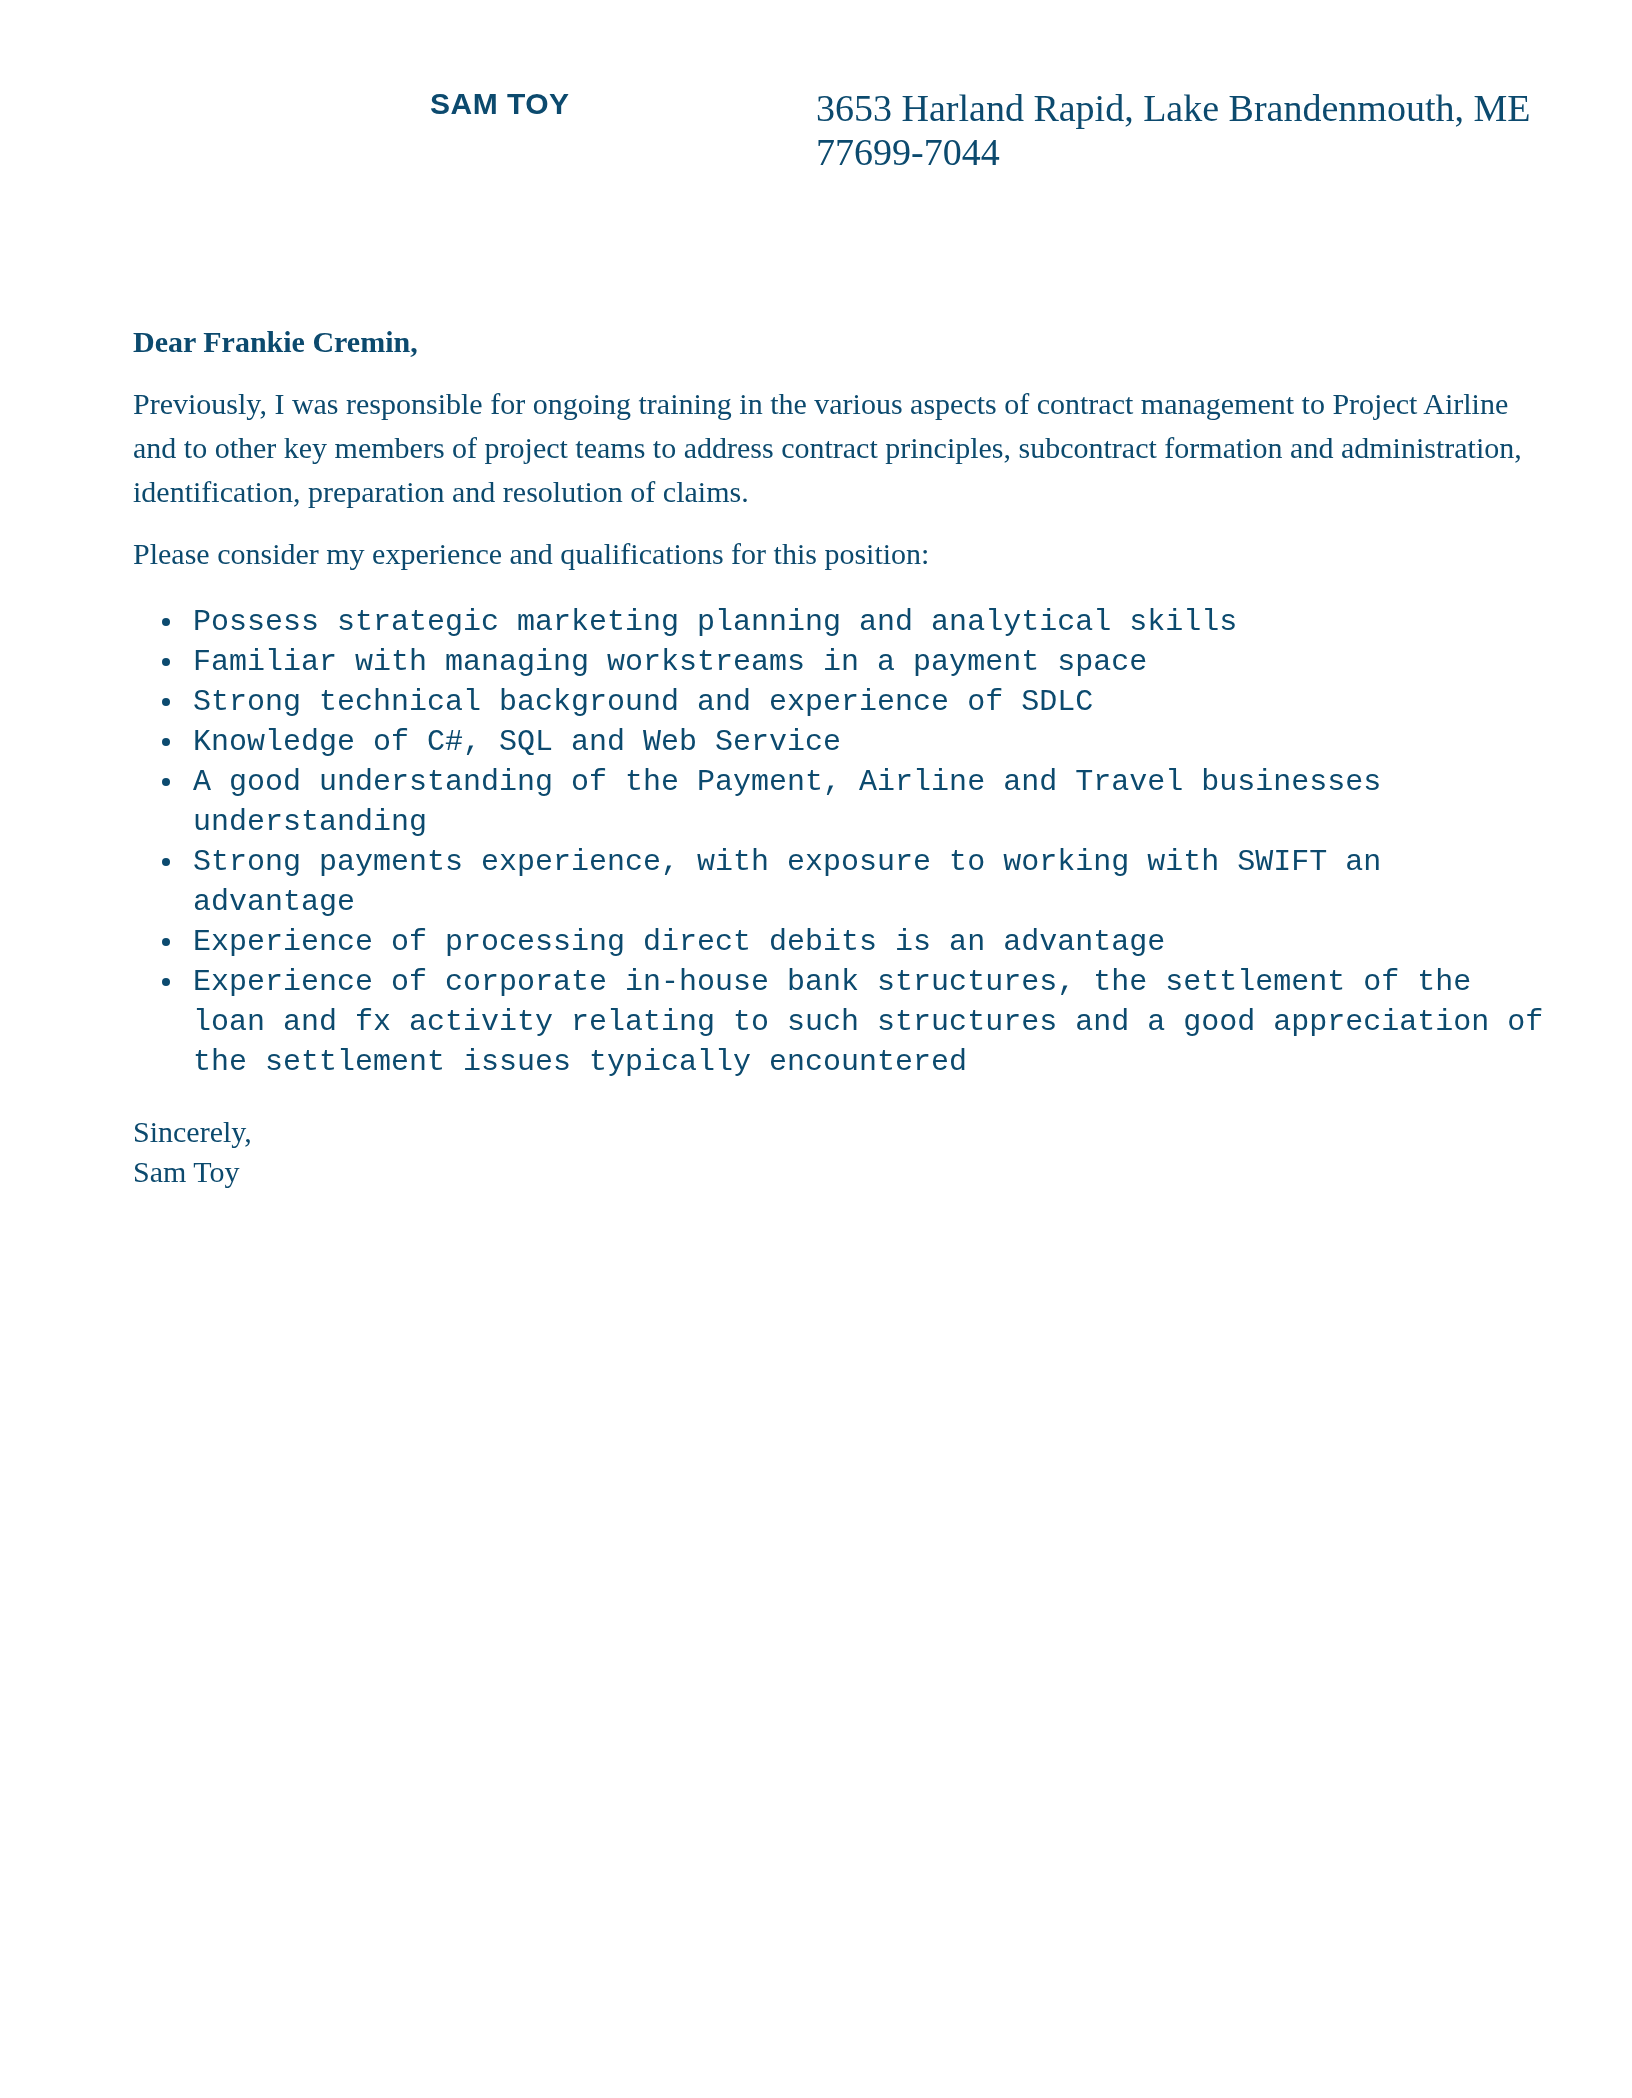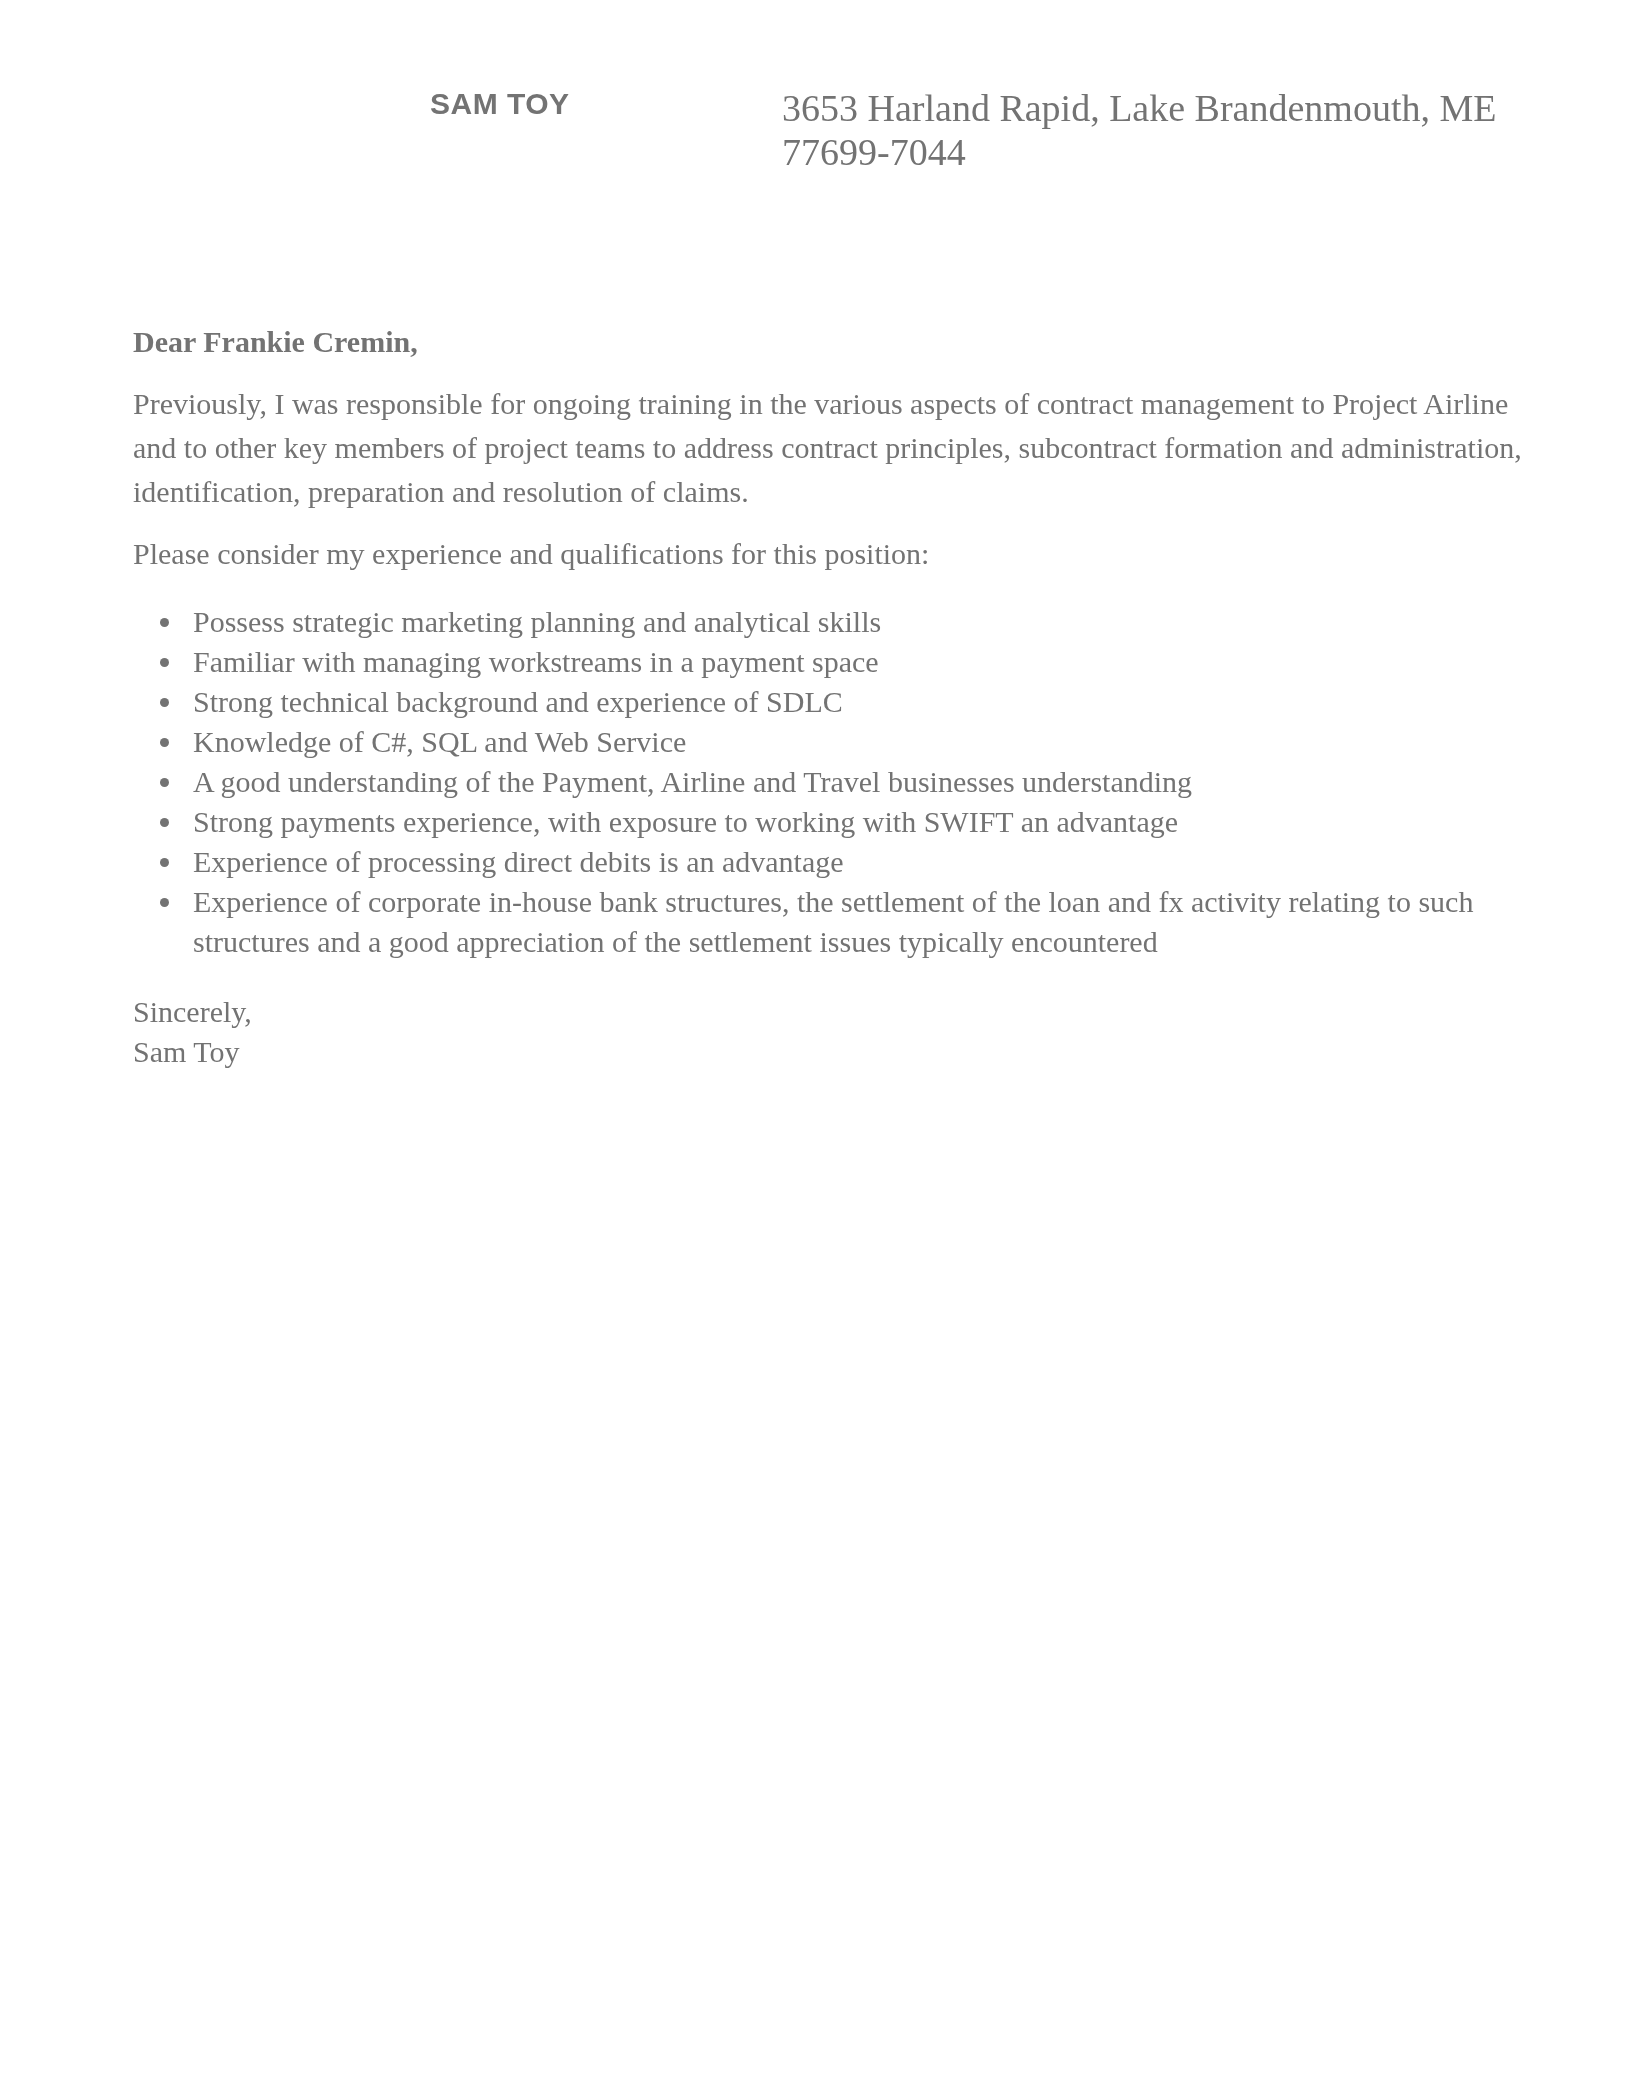--- a/index.html
+++ b/index.html
@@ -6,23 +6,23 @@
     margin: 0;
     padding: 0;
     background: #ffffff;
   }
   .page {
     position: relative;
     width: 1632px;
     height: 2098px;
     box-sizing: border-box;
     background: #ffffff;
-    color: #737373;
+    color: #0c4a6e;
     font-family: "Liberation Serif", serif;
-    padding: 86px 108px 0 133px;
+    padding: 86px 74px 0 133px;
     overflow: hidden;
   }
   .header {
     display: flex;
     align-items: flex-start;
     margin-bottom: 146px;
   }
   .name {
     margin-left: 297px;
     font-family: "Liberation Sans", sans-serif;
@@ -43,20 +43,21 @@
     font-size: 30px;
     line-height: 44px;
   }
   .salutation {
     font-weight: 700;
   }
   .qual-list {
     margin: 26px 0 30px 0;
     padding-left: 52px;
     list-style: disc outside;
+    font-family: Liberation Mono, monospace;
   }
   .qual-list li {
     font-size: 30px;
     line-height: 40px;
     padding-left: 8px;
   }
   .closing {
     font-weight: 700;
     margin-top: 28px !important;
   }

